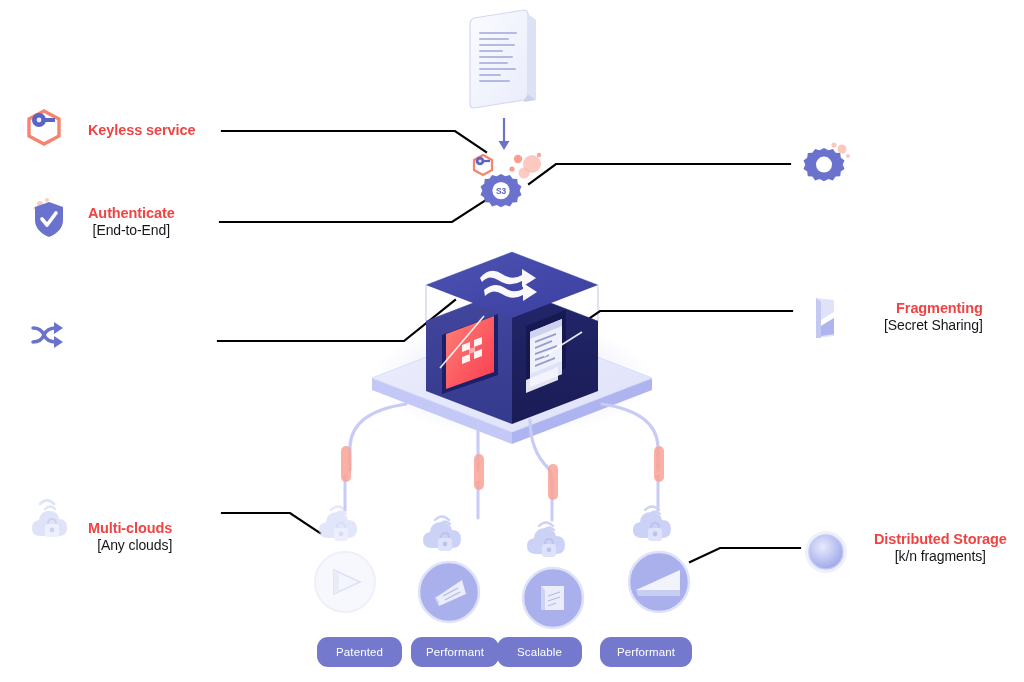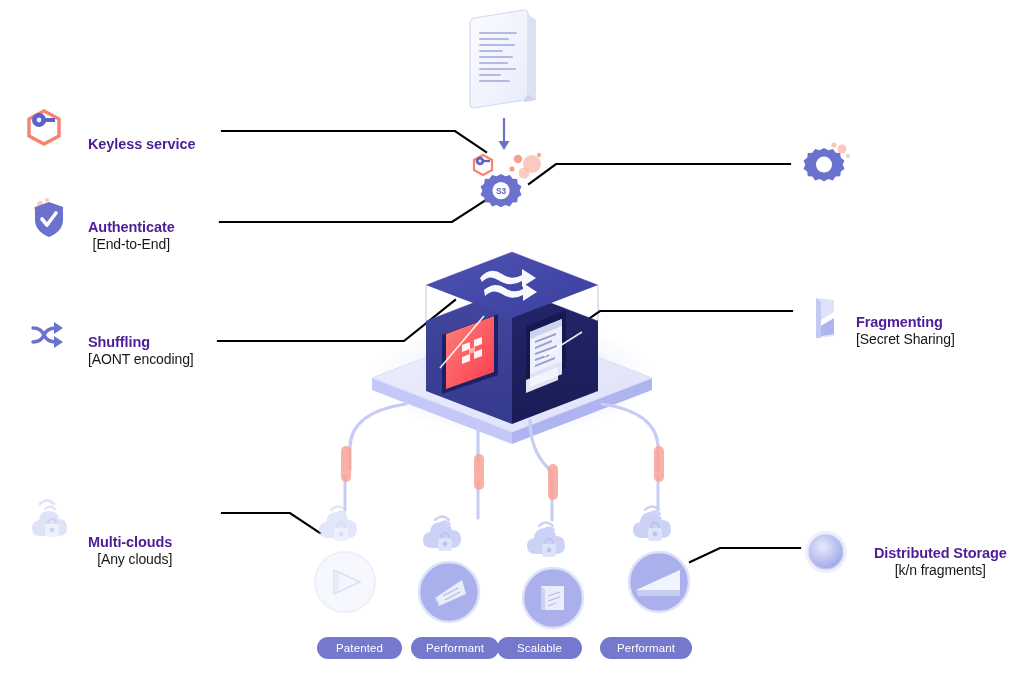--- a/index.html
+++ b/index.html
@@ -1,27 +1,27 @@
 <!DOCTYPE html>
 <html><head>
 <meta charset="utf-8">
 <style>
   html,body{margin:0;padding:0;background:#ffffff;}
   body{width:1024px;height:682px;overflow:hidden;font-family:"Liberation Sans",sans-serif;}
   #stage{position:relative;width:1024px;height:682px;background:#fff;}
 
   .lbl{position:absolute;}
-  .lbl .t1{font-size:14.5px;font-weight:bold;color:#4c1d95;line-height:17px;white-space:nowrap;letter-spacing:-0.1px;margin-top:14px;}
+  .lbl .t1{font-size:14.5px;font-weight:bold;color:#ef4444;line-height:17px;white-space:nowrap;letter-spacing:-0.1px;}
   .lbl .t2{font-size:14px;font-weight:normal;color:#16161c;line-height:17px;white-space:nowrap;letter-spacing:-0.1px;}
   .lbl.right{text-align:left;}
 
   .icn{position:absolute;}
   svg{display:block;overflow:visible;}
 
-  .badge{position:absolute;height:22px;border-radius:11px;background:#7579ce;
+  .badge{position:absolute;height:30px;border-radius:11px;background:#7579ce;
          color:#fff;font-size:11.5px;display:flex;align-items:center;justify-content:center;
          letter-spacing:0.1px;}
 
   .leader{position:absolute;top:0;left:0;width:1024px;height:682px;pointer-events:none;}
 </style>
 </head>
 <body>
 
 <div id="stage">
 
@@ -319,24 +319,20 @@
       <g opacity="0.55" fill="#f9a294">
         <circle cx="12" cy="8" r="3"></circle>
           <circle cx="19" cy="4" r="2"></circle>
           <circle cx="7" cy="12" r="1.6"></circle>
       </g>
       <path d="M21 6 L35 11 L35 24 q0 11 -14 17 q-14 -6 -14 -17 L7 11Z" fill="#6b72ce"></path>
       <path d="M14 23 L19 29 L28 17" fill="none" stroke="#fff" stroke-width="3.6" stroke-linecap="round" stroke-linejoin="round"></path>
     </svg>
   </div>
 
-  <div class="lbl" style="left:88px;top:320px;">
-    <div class="t1">Shuffling</div>
-    <div class="t2">[AONT encoding]</div>
-  </div>
   <div class="icn" style="left:28px;top:320px;">
     <svg width="40" height="32" viewBox="0 0 40 32">
       <g fill="none" stroke="#6b72ce" stroke-width="3.4" stroke-linecap="round">
         <path d="M5 8 q8 0 11 7 q3 7 12 7"></path>
         <path d="M5 22 q8 0 11 -7 q3 -7 12 -7"></path>
       </g>
       <path d="M26 2 L35 8 L26 14Z" fill="#6b72ce"></path>
       <path d="M26 16 L35 22 L26 28Z" fill="#6b72ce"></path>
     </svg>
   </div>
@@ -366,21 +362,21 @@
           <circle cx="34" cy="5" r="2.6"></circle>
           <circle cx="48" cy="16" r="2"></circle>
       </g>
       <g fill="#6b72ce">
         <path d="M24 8 L28.4 10.2 L32.9 8.9 L35.6 12.8 L40.2 13.1 L40.8 17.7 L44.5 20.4 L42.7 24.6 L44.5 28.9 L40.8 31.6 L40.2 36.2 L35.6 36.5 L32.9 40.4 L28.4 39.1 L24 41.3 L19.6 39.1 L15.1 40.4 L12.4 36.5 L7.8 36.2 L7.2 31.6 L3.5 28.9 L5.3 24.6 L3.5 20.4 L7.2 17.7 L7.8 13.1 L12.4 12.8 L15.1 8.9 L19.6 10.2Z"></path>
       </g>
       <circle cx="24" cy="24.6" r="8" fill="#ffffff"></circle>
     </svg>
   </div>
 
-  <div class="lbl right" style="left:856px;top:300px;">
+  <div class="lbl right" style="left:884px;top:300px;text-align:right;">
     <div class="t1">Fragmenting</div>
     <div class="t2">[Secret Sharing]</div>
   </div>
   <div class="icn" style="left:808px;top:294px;">
     <svg width="34" height="48" viewBox="0 0 34 48">
       <path d="M8 4 L26 6 L26 42 L8 44Z" fill="#dfe3fa"></path>
       <path d="M8 4 L13 8 L13 44 L8 44Z" fill="#c3c9f2"></path>
       <path d="M13 26 L26 18 L26 24 L13 32Z" fill="#ffffff"></path>
       <path d="M13 32 L26 24 L26 40 L13 42Z" fill="#aeb5ec"></path>
     </svg>

